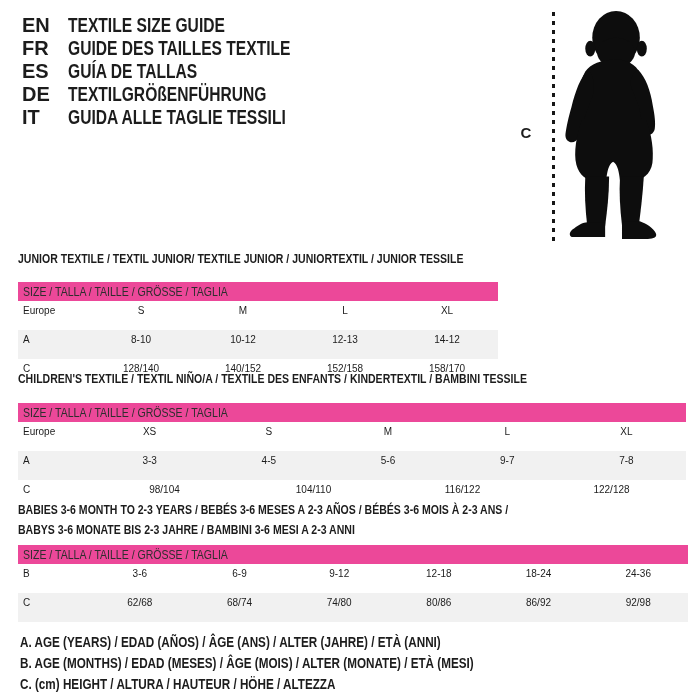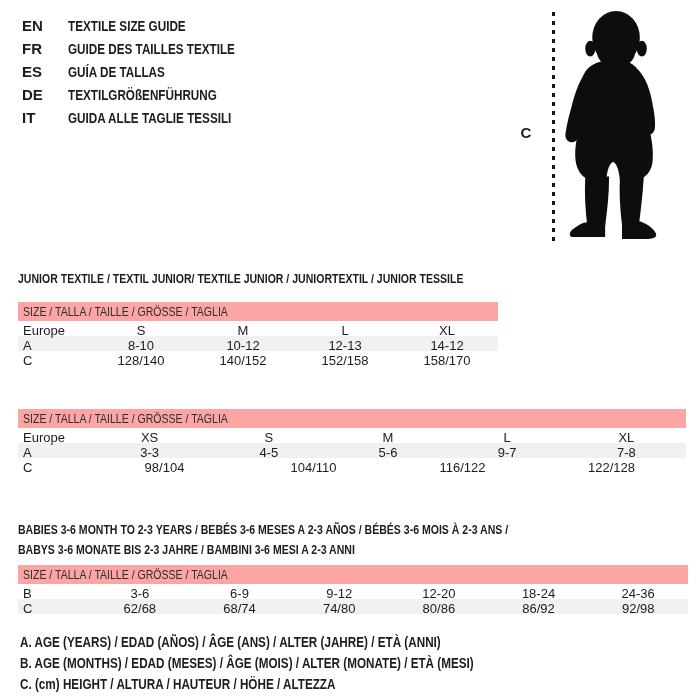--- a/index.html
+++ b/index.html
@@ -3,39 +3,39 @@
 <meta charset="utf-8">
 <style>
   html,body{margin:0;padding:0;background:#fff;}
   .canvas{
     position:relative;width:700px;height:700px;background:#fff;overflow:hidden;
     font-family:"Liberation Sans",sans-serif;color:#1c1c1c;
   }
   .cond{display:inline-block;transform:scaleX(0.78);transform-origin:0 50%;white-space:nowrap;}
   
   .lang-block{position:absolute;left:22px;top:14px;}
-  .lang-row{display:flex;height:23px;line-height:23px;font-size:15px;font-weight:bold;}
+  .lang-row{display:flex;height:23px;line-height:23px;font-size:20px;font-weight:bold;}
   .lang-code{width:46px;}
   
   .c-label{position:absolute;left:516px;top:124px;width:20px;text-align:center;
            font-size:15px;font-weight:bold;}
   .dash-line{position:absolute;left:552px;top:12px;width:3px;height:232px;
              background:repeating-linear-gradient(to bottom,#161616 0 4px,transparent 4px 9px);}
   .baby{position:absolute;left:556px;top:8px;width:130px;height:238px;}
   
-  .tbl{position:absolute;left:18px;margin-top:20px;}
+  .tbl{position:absolute;left:18px;}
   .tbl-1{top:252px;width:480px;}
   .tbl-2{top:372px;width:668px;}
   .tbl-3{top:500px;width:670px;}
   .tbl-title{font-size:13.5px;font-weight:bold;line-height:14px;white-space:nowrap;}
   .tbl-title-2line{line-height:20px;}
-  .size-bar{height:19px;line-height:19px;background:#fca5a5;padding-left:5px;
+  .size-bar{height:19px;line-height:19px;background:#ec4899;padding-left:5px;
             font-size:13.5px;color:#2e2e2e;}
   .mt1{margin-top:16px;} .mt2{margin-top:17px;} .mt3{margin-top:5px;}
-  .trow{display:flex;height:15px;line-height:19px;font-size:13px;}
+  .trow{display:flex;height:29px;line-height:19px;font-size:10px;}
   .trow.shaded{background:#f1f1f1;}
   .tlbl{width:72px;padding-left:5px;box-sizing:border-box;}
   .tcell{flex:1;text-align:center;}
   
   .legend{position:absolute;left:20px;top:631px;}
   .legend-line{height:21px;line-height:21px;font-size:15px;font-weight:bold;white-space:nowrap;}
 </style>
 </head>
 <body>
 
@@ -103,20 +103,21 @@
     <div class="trow">
       <span class="tlbl">C</span>
       <span class="tcell">128/140</span>
       <span class="tcell">140/152</span>
       <span class="tcell">152/158</span>
       <span class="tcell">158/170</span>
     </div>
   </div>
 
   <div class="tbl tbl-2">
+    <div class="tbl-title"><span class="cond">CHILDREN'S TEXTILE / TEXTIL NIÑO/A / TEXTILE DES ENFANTS / KINDERTEXTIL / BAMBINI TESSILE</span></div>
     <div class="size-bar mt2"><span class="cond">SIZE / TALLA / TAILLE / GRÖSSE / TAGLIA</span></div>
     <div class="trow">
       <span class="tlbl">Europe</span>
       <span class="tcell">XS</span>
       <span class="tcell">S</span>
       <span class="tcell">M</span>
       <span class="tcell">L</span>
       <span class="tcell">XL</span>
     </div>
     <div class="trow shaded">
@@ -138,21 +139,21 @@
 
   <div class="tbl tbl-3">
     <div class="tbl-title tbl-title-2line"><span class="cond">BABIES 3-6 MONTH TO 2-3 YEARS / BEBÉS 3-6 MESES A 2-3 AÑOS / BÉBÉS 3-6 MOIS À 2-3 ANS /</span></div>
     <div class="tbl-title tbl-title-2line"><span class="cond">BABYS 3-6 MONATE BIS 2-3 JAHRE / BAMBINI 3-6 MESI A 2-3 ANNI</span></div>
     <div class="size-bar mt3"><span class="cond">SIZE / TALLA / TAILLE / GRÖSSE / TAGLIA</span></div>
     <div class="trow">
       <span class="tlbl">B</span>
       <span class="tcell">3-6</span>
       <span class="tcell">6-9</span>
       <span class="tcell">9-12</span>
-      <span class="tcell">12-20</span>
+      <span class="tcell">12-18</span>
       <span class="tcell">18-24</span>
       <span class="tcell">24-36</span>
     </div>
     <div class="trow shaded">
       <span class="tlbl">C</span>
       <span class="tcell">62/68</span>
       <span class="tcell">68/74</span>
       <span class="tcell">74/80</span>
       <span class="tcell">80/86</span>
       <span class="tcell">86/92</span>

